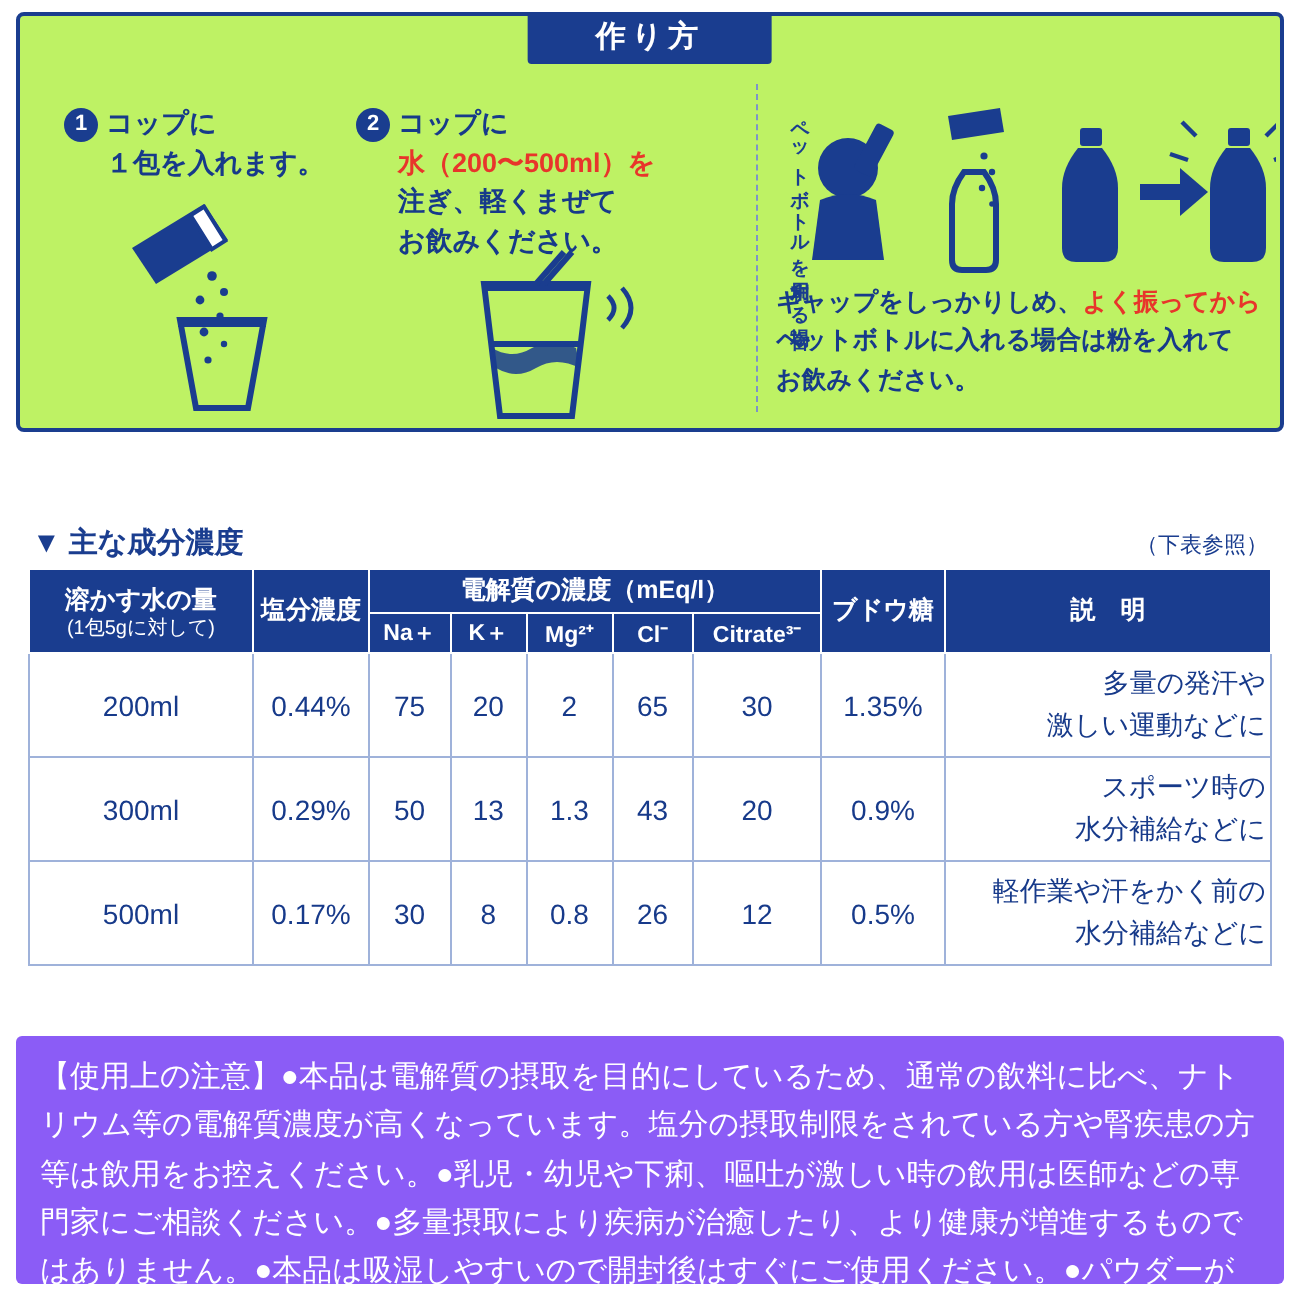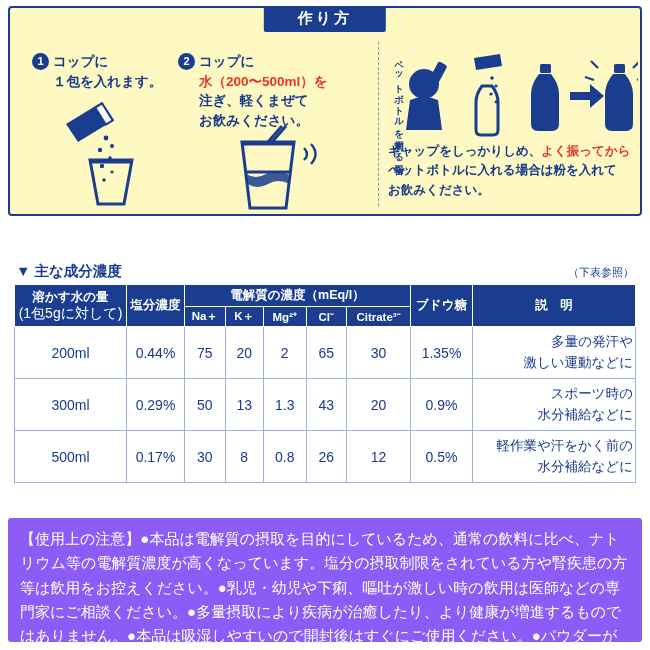--- a/index.html
+++ b/index.html
@@ -8,21 +8,21 @@
     background: #ffffff;
     font-family: "Liberation Sans", sans-serif;
     color: #173a8a;
     overflow: hidden;
   }
   .page { width: 650px; height: 650px; position: relative; background: #fff; }
 
   
   .howto {
     position: absolute; left: 8px; top: 6px; width: 634px; height: 210px;
-    border: 2px solid #1a3d8f; border-radius: 4px; background: #fef9c3;
+    border: 2px solid #1a3d8f; border-radius: 4px; background: #bef264;
   }
   .howto-title {
     position: absolute; left: 50%; transform: translateX(-50%); top: -2px;
     background: #1a3d8f; color: #fff; font-size: 15px; font-weight: bold;
     padding: 3px 34px 4px 34px; letter-spacing: 3px; border-radius: 0 0 2px 2px;
   }
   .howto-body { position: absolute; top: 26px; left: 0; width: 100%; height: 182px; }
 
   .divider-v {
     position: absolute; left: 368px; top: 8px; width: 0; height: 164px;
@@ -74,21 +74,21 @@
   table { border-collapse: collapse; width: 622px; font-size: 12.5px; }
   th, td {
     border: 1px solid #9fb2da; text-align: center; color: #173a8a;
     padding: 2px 2px;
   }
   thead th {
     background: #1a3d8f; color: #fff; font-weight: bold; font-size: 12.5px;
     border: 1px solid #ffffff;
   }
   thead th.sub { font-size: 11.5px; font-weight: bold; margin-top: 45px; }
-  .th-small { font-size: 14px; font-weight: normal; display: block; line-height: 1.1; }
+  .th-small { font-size: 10px; font-weight: normal; display: block; line-height: 1.1; }
   tbody td { height: 52px; font-size: 14px; }
   tbody td.desc { text-align: right; padding-left: 4px; font-size: 13.5px; line-height: 1.5; }
   tbody tr td { background: #fff; }
 
   
   .caution {
     position: absolute; left: 8px; top: 518px; width: 634px; height: 124px;
     background: #8b5cf6; color: #fff; border-radius: 3px;
     padding: 9px 12px; font-size: 15px; line-height: 1.62;
     font-family: "Liberation Sans", sans-serif;

